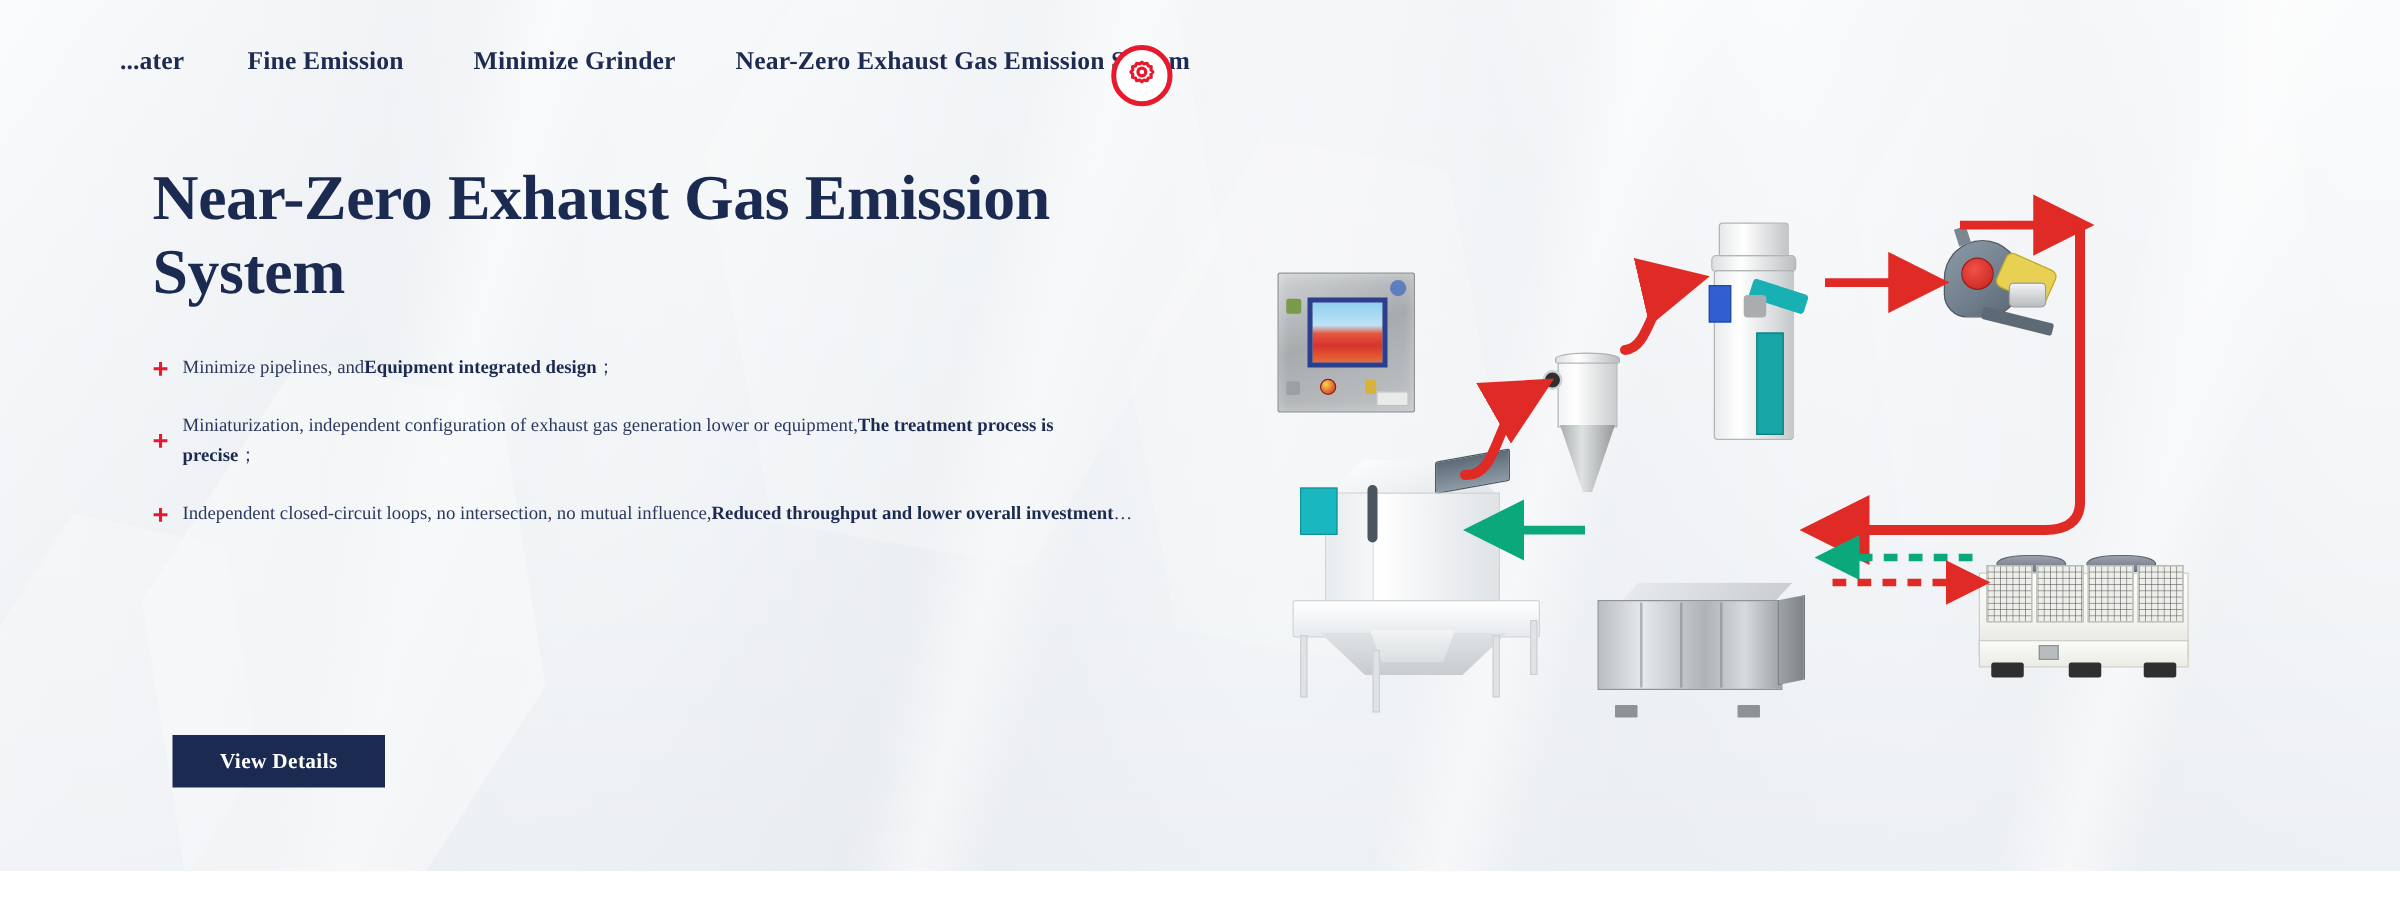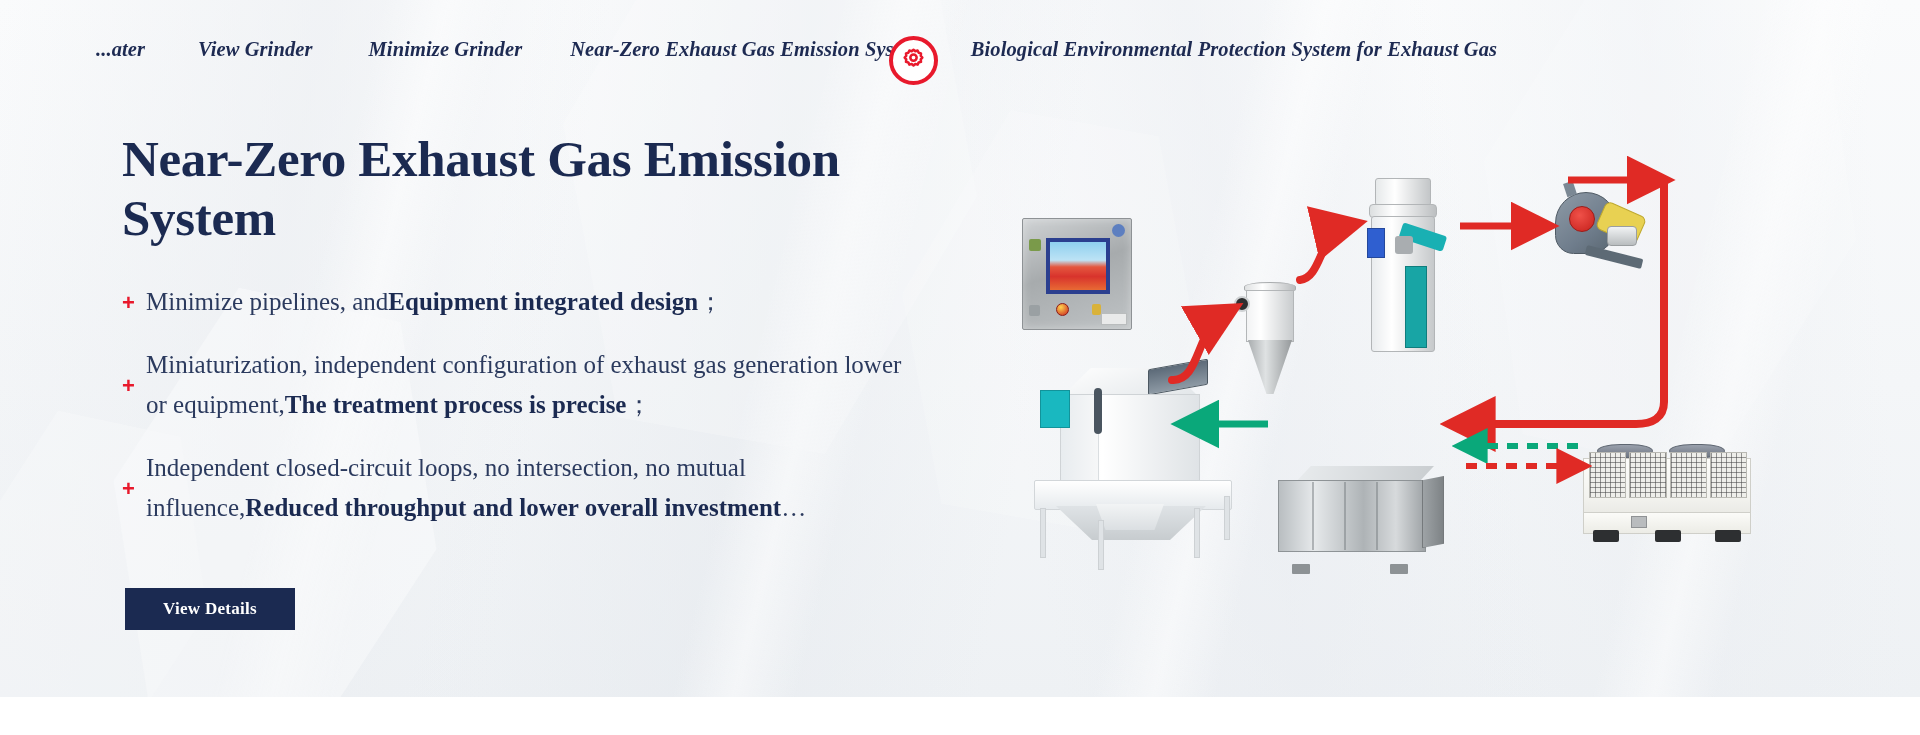--- a/index.html
+++ b/index.html
@@ -37,21 +37,21 @@
   .hex.d { left:900px;  top:120px; width:300px;  height:400px; transform: rotate(10deg); opacity:.3; }
   .hex.e { left:1480px; top:-60px; width:380px;  height:520px; transform: rotate(12deg); opacity:.35; }
   .streak {
     position:absolute; background: linear-gradient(90deg, rgba(255,255,255,0), rgba(255,255,255,.9), rgba(255,255,255,0));
     width: 120px; height: 900px; top:-100px; transform: rotate(14deg);
   }
 
   
   .nav {
     position:absolute; left:0; top:0; width:1920px; height:98px;
-    display:flex; align-items:center; z-index: 40; font-style: italic;
+    display:flex; align-items:center; z-index: 40;
   }
   .nav-inner { display:flex; align-items:center; width:100%; padding-left:96px; }
   .nav-item {
     color:#1d2a52; font-weight:bold; font-size:20.5px;
     white-space:nowrap; letter-spacing:.1px; cursor:pointer;
     font-family:"Liberation Serif","DejaVu Serif",serif;
   }
   .nav-item.truncated { overflow:hidden; width:52px; margin-left:0; }
   .nav-gap-1 { width:50px; }
   .nav-gap-2 { width:56px; }
@@ -77,28 +77,28 @@
     font-family:"Liberation Serif","DejaVu Serif",serif;
   }
   .bullets { margin-top:34px; }
   .bullet { display:flex; align-items:center; margin-bottom:22px; }
   .plus {
     color:#e8192c; font-size:22px; font-weight:bold; line-height:1;
     width:24px; flex:0 0 24px; text-align:left; padding-top:1px;
     font-family:"Liberation Sans", sans-serif;
   }
   .btext {
-    color:#2b3a5e; font-size:25px; line-height:1.62; max-width:760px;
+    color:#2b3a5e; font-size:15px; line-height:1.62; max-width:760px;
     font-family:"Liberation Serif","DejaVu Serif",serif;
   }
   .btext b { color:#1b2a51; font-weight:bold; }
   .btext .semi { color:#2b3a5e; }
 
   .cta {
-    position:absolute; left:125px; top:588px; width:170px; height:42px;
+    position:absolute; left:138px; top:588px; width:170px; height:42px;
     background:#1b2a51; color:#ffffff; border:none; cursor:pointer;
     font-size:17px; font-weight:bold; letter-spacing:.3px;
     font-family:"Liberation Serif","DejaVu Serif",serif;
     display:flex; align-items:center; justify-content:center; z-index:20;
   }
 
   
   .diagram { position:absolute; left:1000px; top:150px; width:800px; height:460px; z-index:15; }
   .eq { position:absolute; }
 
@@ -238,27 +238,26 @@
       <div class="streak" style="left:300px"></div>
       <div class="streak" style="left:760px"></div>
       <div class="streak" style="left:1180px"></div>
       <div class="streak" style="left:1680px"></div>
     </div>
 
     <nav class="nav">
       <div class="nav-inner">
         <span class="nav-item truncated">...ater</span>
         <span class="nav-gap-1"></span>
-        <span class="nav-item">View Grinder</span>
+        <span class="nav-item">Fine Emission</span>
         <span class="nav-gap-2"></span>
         <span class="nav-item">Minimize Grinder</span>
         <span class="nav-gap-3"></span>
         <span class="nav-item">Near-Zero Exhaust Gas Emission System</span>
         <span class="nav-gap-4"></span>
-        <span class="nav-item">Biological Environmental Protection System for Exhaust Gas</span>
         <span class="nav-gap-5"></span>
       </div>
     </nav>
 
     <div class="cursor-badge">
       <div class="ring"></div>
       <svg width="29" height="29" viewBox="0 0 24 24">
         <path fill="none" stroke="#e8192c" stroke-width="2.1" stroke-linejoin="round" d="M12 3.1l1.5 1.2 1.9-.5.9 1.8 1.9.5-.2 2 1.3 1.5-1.3 1.5.2 2-1.9.5-.9 1.8-1.9-.5L12 16.1l-1.5-1.2-1.9.5-.9-1.8-1.9-.5.2-2L4.7 9.6 6 8.1l-.2-2 1.9-.5.9-1.8 1.9.5z"></path>
         <circle cx="12" cy="9.6" r="2.6" fill="none" stroke="#e8192c" stroke-width="2.1"></circle>
       </svg>

